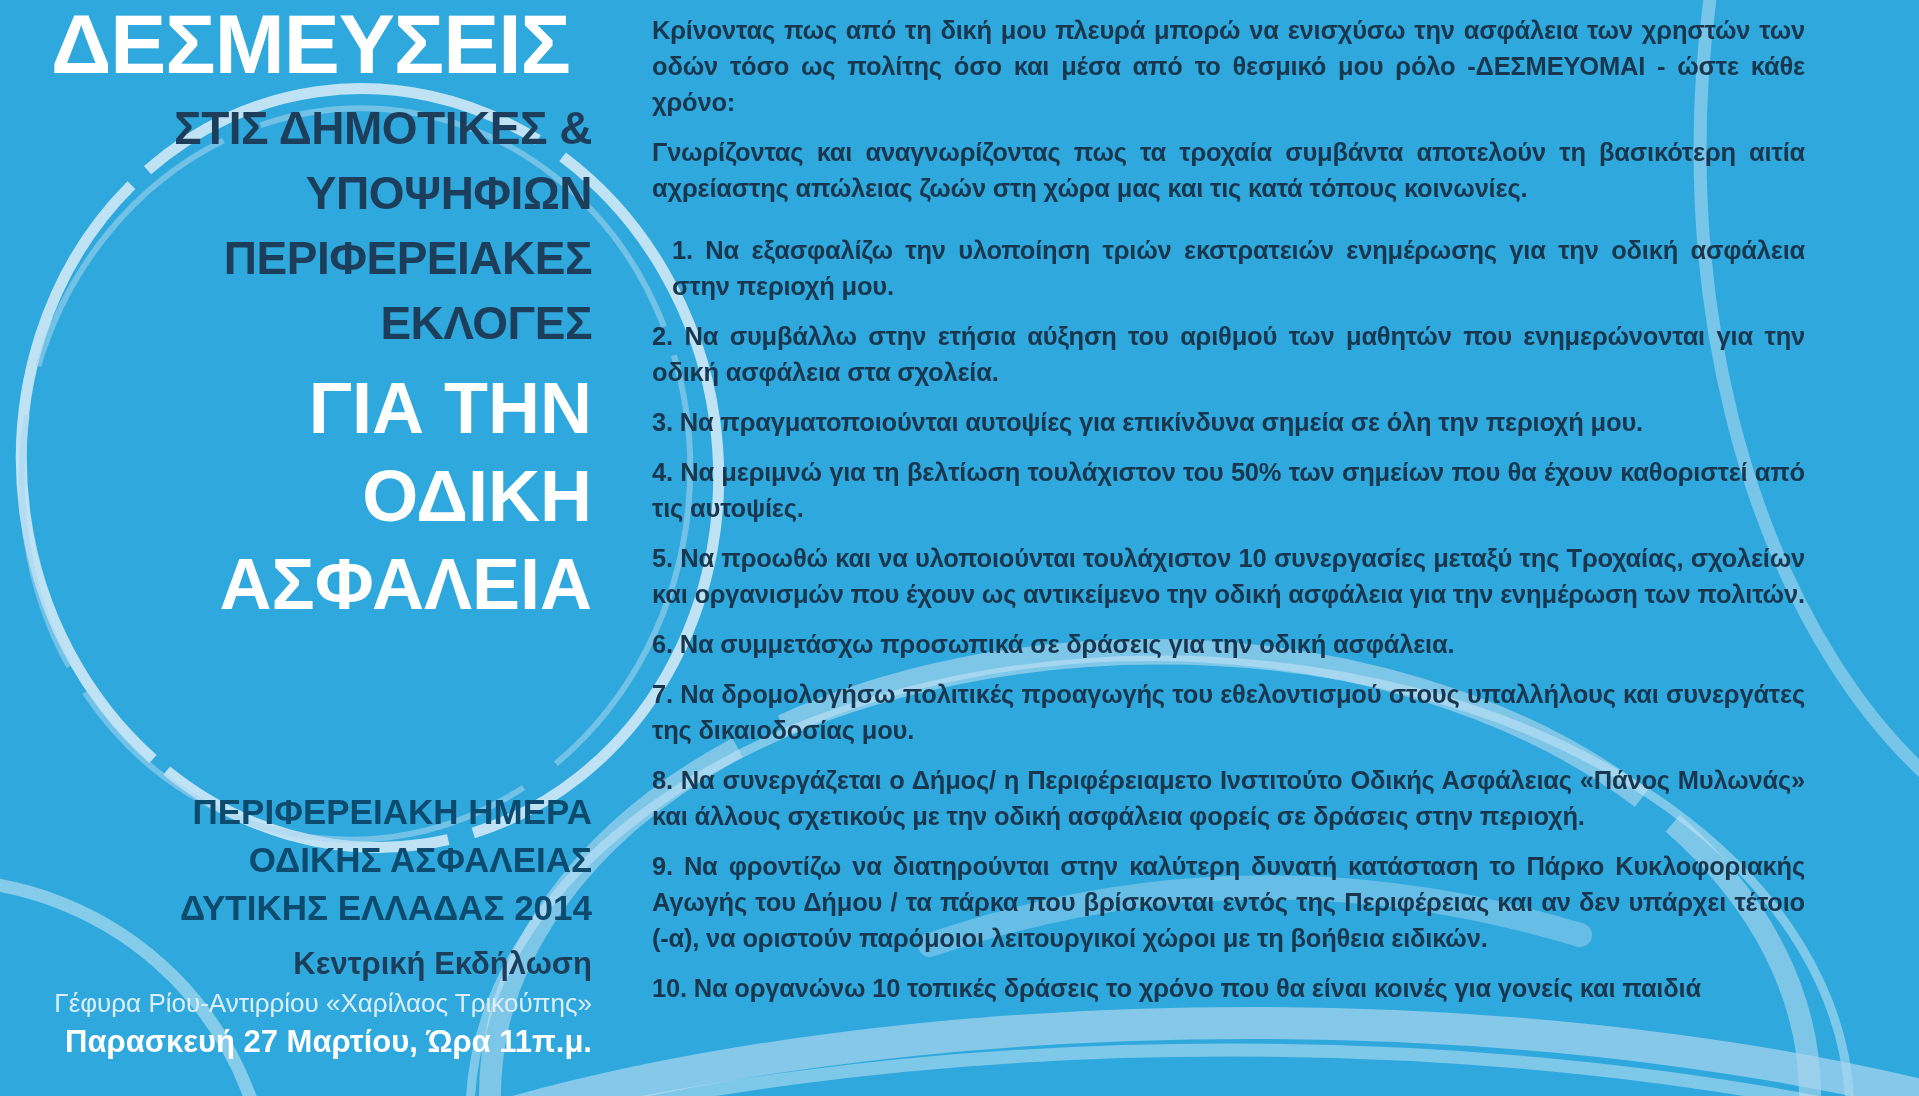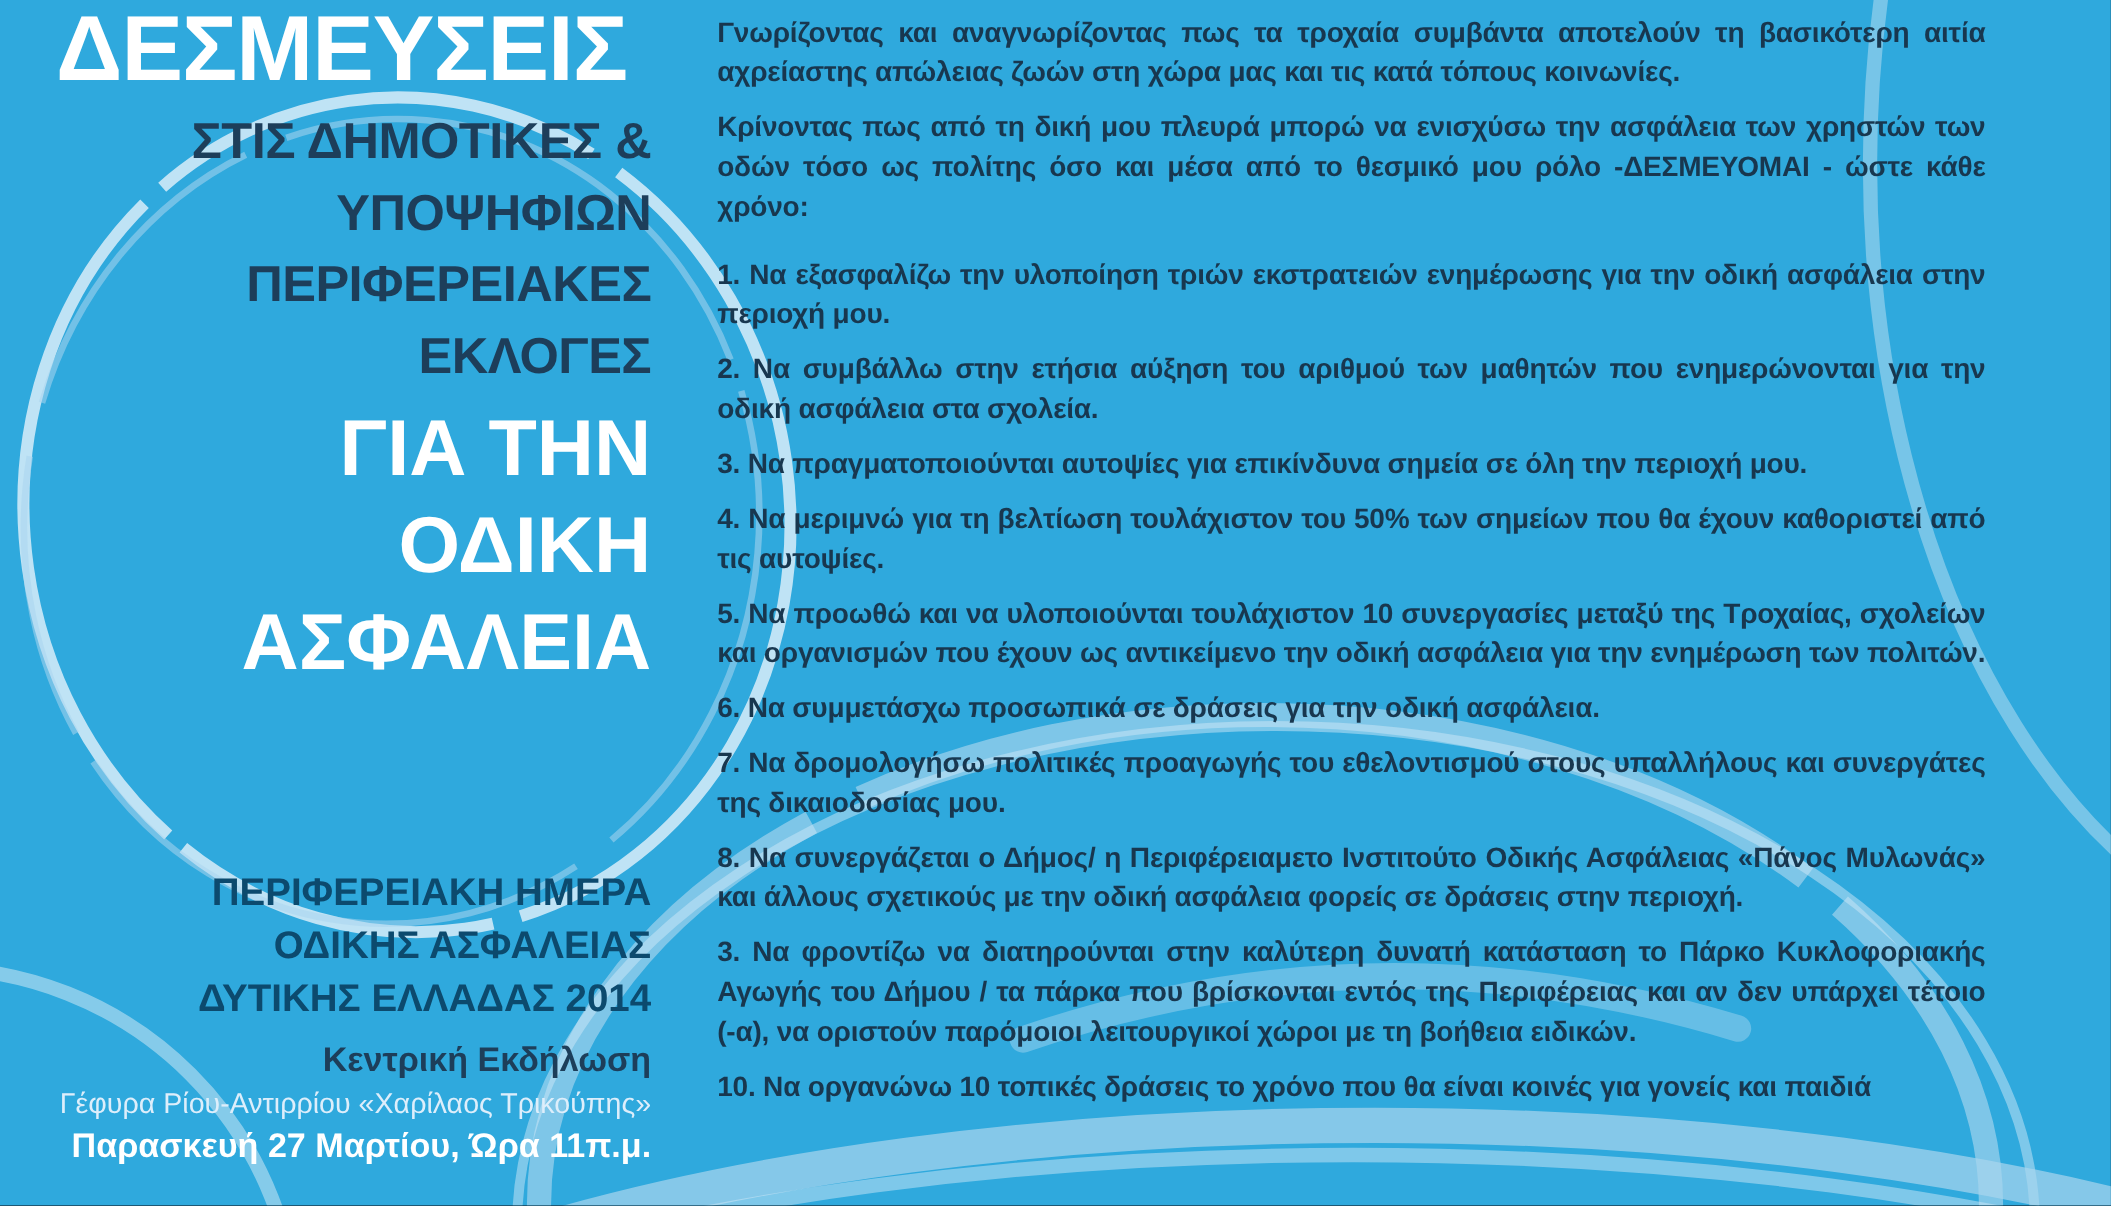--- a/index.html
+++ b/index.html
@@ -44,21 +44,21 @@
   }
 
   
   .right-col{
     position:absolute;left:652px;top:12px;width:1153px;z-index:1;
     color:#18374f;
     font-size:25.5px;font-weight:bold;line-height:36px;
     text-align:justify;letter-spacing:-0.2px;
   }
   .right-col p{margin:0 0 14px 0;}
-  .right-col p.gap-before{margin-top:26px;}
+  .right-col p.gap-before{margin-top:26px;margin-left:20px;}
 </style>
 </head>
 <body>
 
 <div class="poster">
 
   <svg class="deco" width="1919" height="1096" viewBox="0 0 1919 1096" aria-hidden="true">
 
     <ellipse cx="370" cy="468" rx="348" ry="380" fill="none" stroke="#d8edf9" stroke-width="11" opacity="0.85" stroke-dasharray="520 26 300 18 640 22 420 30" transform="rotate(-8 370 468)"></ellipse>
     <ellipse cx="356" cy="474" rx="334" ry="366" fill="none" stroke="#a9d6ee" stroke-width="6" opacity="0.55" stroke-dasharray="300 40 500 30 260 50" transform="rotate(5 356 474)"></ellipse>
@@ -100,28 +100,28 @@
     </div>
 
     <div class="event-label">Κεντρική Εκδήλωση</div>
 
     <div class="event-location">Γέφυρα Ρίου-Αντιρρίου «Χαρίλαος Τρικούπης»</div>
 
     <div class="event-datetime">Παρασκευή 27 Μαρτίου, Ώρα 11π.μ.</div>
   </div>
 
   <div class="right-col">
+    <p>Κρίνοντας πως από τη δική μου πλευρά μπορώ να ενισχύσω την ασφάλεια των χρηστών των οδών τόσο ως πολίτης όσο και μέσα από το θεσμικό μου ρόλο -ΔΕΣΜΕΥΟΜΑΙ -  ώστε κάθε χρόνο:</p>
     <p>Γνωρίζοντας και αναγνωρίζοντας πως τα τροχαία συμβάντα αποτελούν τη βασικότερη αιτία αχρείαστης απώλειας ζωών στη χώρα μας και τις κατά τόπους κοινωνίες.</p>
-    <p>Κρίνοντας πως από τη δική μου πλευρά μπορώ να ενισχύσω την ασφάλεια των χρηστών των οδών τόσο ως πολίτης όσο και μέσα από το θεσμικό μου ρόλο -ΔΕΣΜΕΥΟΜΑΙ -  ώστε κάθε χρόνο:</p>
 
     <p class="gap-before">1. Να εξασφαλίζω την υλοποίηση τριών εκστρατειών ενημέρωσης για την οδική ασφάλεια στην περιοχή μου.</p>
     <p>2. Να συμβάλλω στην ετήσια αύξηση του αριθμού των μαθητών που ενημερώνονται για την οδική ασφάλεια στα σχολεία.</p>
     <p>3. Να πραγματοποιούνται αυτοψίες για επικίνδυνα σημεία σε όλη την περιοχή μου.</p>
     <p>4. Να μεριμνώ για τη βελτίωση τουλάχιστον του 50% των σημείων που θα έχουν καθοριστεί από τις αυτοψίες.</p>
     <p>5. Να προωθώ και να υλοποιούνται τουλάχιστον 10 συνεργασίες μεταξύ της Τροχαίας, σχολείων και οργανισμών που έχουν ως αντικείμενο την οδική ασφάλεια για την ενημέρωση των πολιτών.</p>
     <p>6. Να συμμετάσχω προσωπικά σε δράσεις για την οδική ασφάλεια.</p>
     <p>7. Να δρομολογήσω πολιτικές προαγωγής του εθελοντισμού στους υπαλλήλους και συνεργάτες της δικαιοδοσίας μου.</p>
     <p>8. Να συνεργάζεται ο Δήμος/ η Περιφέρειαμετο Ινστιτούτο Οδικής Ασφάλειας «Πάνος Μυλωνάς» και άλλους σχετικούς με την οδική ασφάλεια φορείς σε δράσεις στην περιοχή.</p>
-    <p>3. Να φροντίζω να διατηρούνται στην καλύτερη δυνατή κατάσταση το Πάρκο Κυκλοφοριακής Αγωγής του Δήμου / τα πάρκα που βρίσκονται εντός της Περιφέρειας και αν δεν υπάρχει τέτοιο (-α), να οριστούν παρόμοιοι λειτουργικοί χώροι με τη βοήθεια ειδικών.</p>
+    <p>9. Να φροντίζω να διατηρούνται στην καλύτερη δυνατή κατάσταση το Πάρκο Κυκλοφοριακής Αγωγής του Δήμου / τα πάρκα που βρίσκονται εντός της Περιφέρειας και αν δεν υπάρχει τέτοιο (-α), να οριστούν παρόμοιοι λειτουργικοί χώροι με τη βοήθεια ειδικών.</p>
     <p>10. Να οργανώνω 10 τοπικές δράσεις το χρόνο που θα είναι κοινές για γονείς και παιδιά</p>
   </div>
 
 </div>
 
 </body></html>

